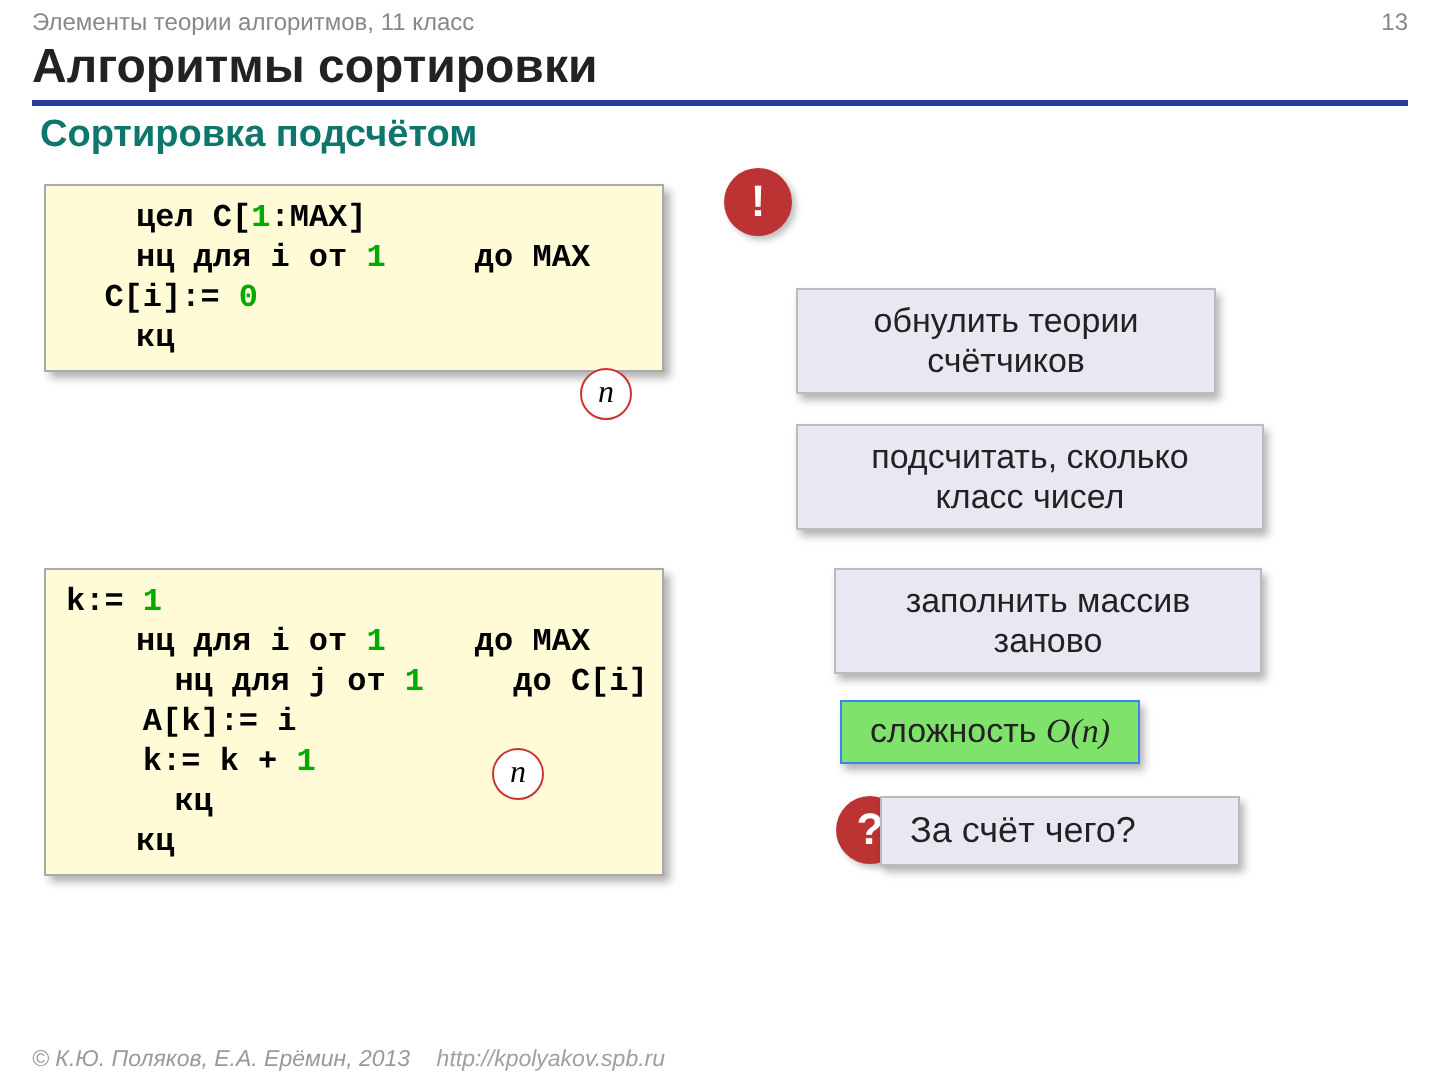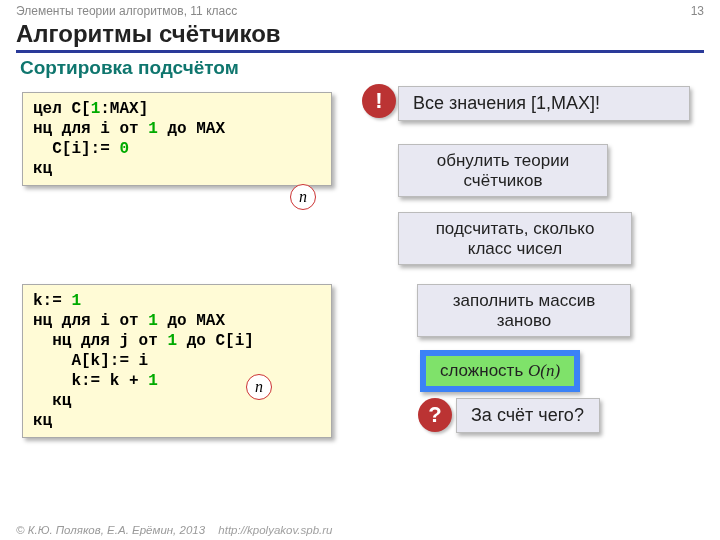--- a/index.html
+++ b/index.html
@@ -42,21 +42,21 @@
     border: 1px solid #aaa;
     box-shadow: 3px 3px 4px rgba(0,0,0,.3);
     font-family: "Courier New", monospace;
     font-size: 16px;
     font-weight: bold;
     line-height: 1.25;
     padding: 6px 10px;
     color: #000;
     white-space: pre;
   }
-  .kw { color: #000; }
+  .kw { color: #000; margin-left: 35px; }
   .num { color: #0a0; }
   .callout-badge {
     position: absolute;
     width: 34px; height: 34px;
     border-radius: 50%;
     background: #b33; color: #fff;
     font-weight: bold; font-size: 22px;
     display: flex; align-items: center; justify-content: center;
     box-shadow: 2px 2px 3px rgba(0,0,0,.25);
   }
@@ -77,42 +77,42 @@
     border: 1px solid #bbb;
     box-shadow: 2px 3px 4px rgba(0,0,0,.3);
     font-size: 17px;
     padding: 6px 14px;
     color: #222;
     line-height: 1.15;
   }
   .note-green {
     position: absolute;
     background: #7fe26a;
-    border: 6px solid #3b82f6;
+    border: 1px solid #3b82f6;
     box-shadow: 2px 3px 4px rgba(0,0,0,.3);
     font-size: 17px;
     padding: 5px 14px;
     color: #222;
   }
   .note-green .oi { font-style: italic; font-family: "Times New Roman", serif; }
   .footer {
     position: absolute; bottom: 4px; left: 16px;
     font-size: 11.5px; color: #9a9a9a; font-style: italic;
   }
   .footer .url { margin-left: 10px; color:#a0a0a0; font-style: italic;}
 </style>
 </head>
 <body>
 
 <div class="top-bar">
   <span>Элементы теории алгоритмов, 11 класс</span>
   <span>13</span>
 </div>
 
-<div class="title">Алгоритмы счётчиков</div>
+<div class="title">Алгоритмы сортировки</div>
 <div class="hr"></div>
 <div class="subtitle">Сортировка подсчётом</div>
 
 <div class="content">
 
   <div class="codebox" style="top:0px;"><span class="kw">цел</span><span> C[</span><span class="num">1</span><span>:MAX]</span>
 <span class="kw">нц для i от </span><span class="num">1</span><span class="kw"> до MAX</span>
 <span>  C[i]:= </span><span class="num">0</span>
 <span class="kw">кц</span></div>
 
@@ -122,33 +122,32 @@
 <span class="kw">  нц для j от </span><span class="num">1</span><span class="kw"> до C[i]</span>
 <span>    A[k]:= i</span>
 <span>    k:= k + </span><span class="num">1</span>
 <span class="kw">  кц</span>
 <span class="kw">кц</span></div>
 
   <div class="callout-n" style="top:92px; left:290px;">n</div>
   <div class="callout-n" style="top:282px; left:246px;">n</div>
 
   <div class="callout-badge" style="top:-8px; left:362px;">!</div>
-  <div class="note" style="top:-6px; left:398px; width:292px; font-size:18px;">Все значения [1,MAX]!</div>
 
   <div class="note" style="top:52px; left:398px; width:210px; text-align:center;">обнулить теории счётчиков</div>
 
   <div class="note" style="top:120px; left:398px; width:234px; text-align:center;">подсчитать, сколько класс чисел</div>
 
   <div class="note" style="top:192px; left:417px; width:214px; text-align:center;">заполнить массив заново</div>
 
   <div class="note-green" style="top:258px; left:420px;">
     <span>сложность </span><span class="oi">O</span><span class="oi">(n)</span>
   </div>
 
   <div class="callout-badge" style="top:306px; left:418px;">?</div>
-  <div class="note" style="top:306px; left:456px; width:144px; font-size:18px;">За счёт чего?</div>
+  <div class="note" style="top:306px; left:440px; width:180px; font-size:18px;">За счёт чего?</div>
 
 </div>
 
 <div class="footer">
   <span>© К.Ю. Поляков, Е.А. Ерёмин, 2013</span>
   <span class="url">http://kpolyakov.spb.ru</span>
 </div>
 
 </body></html>

